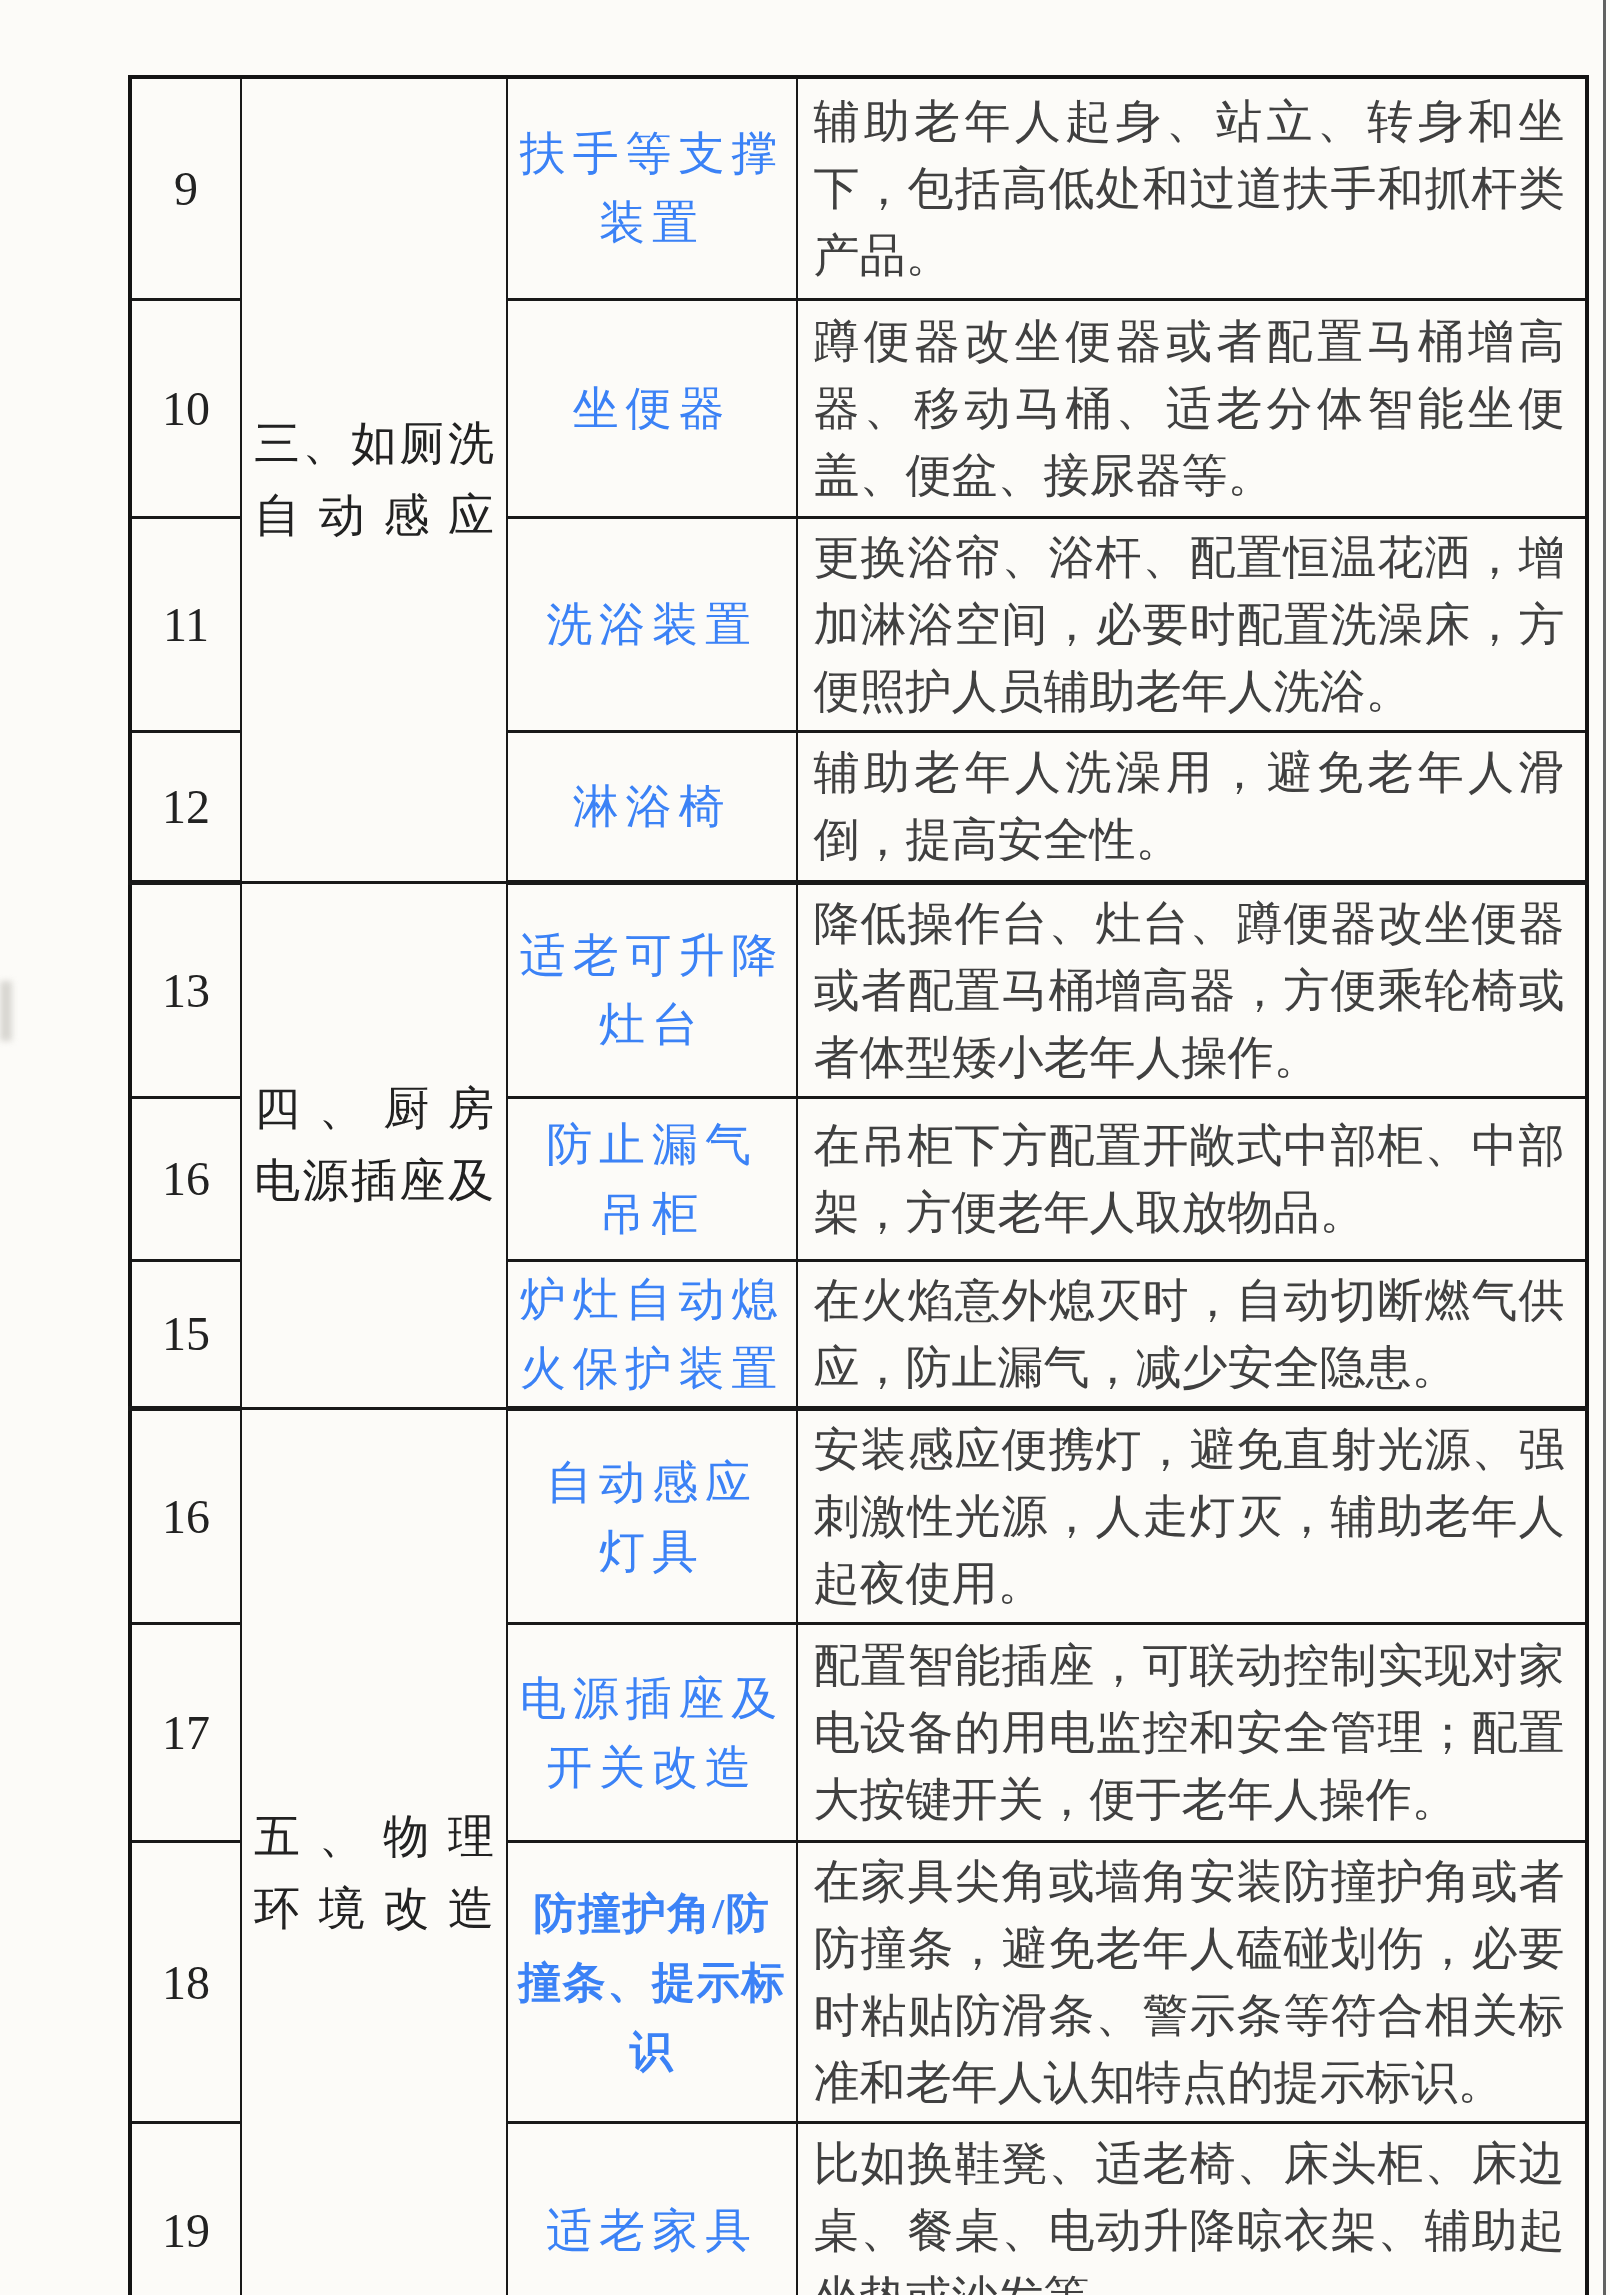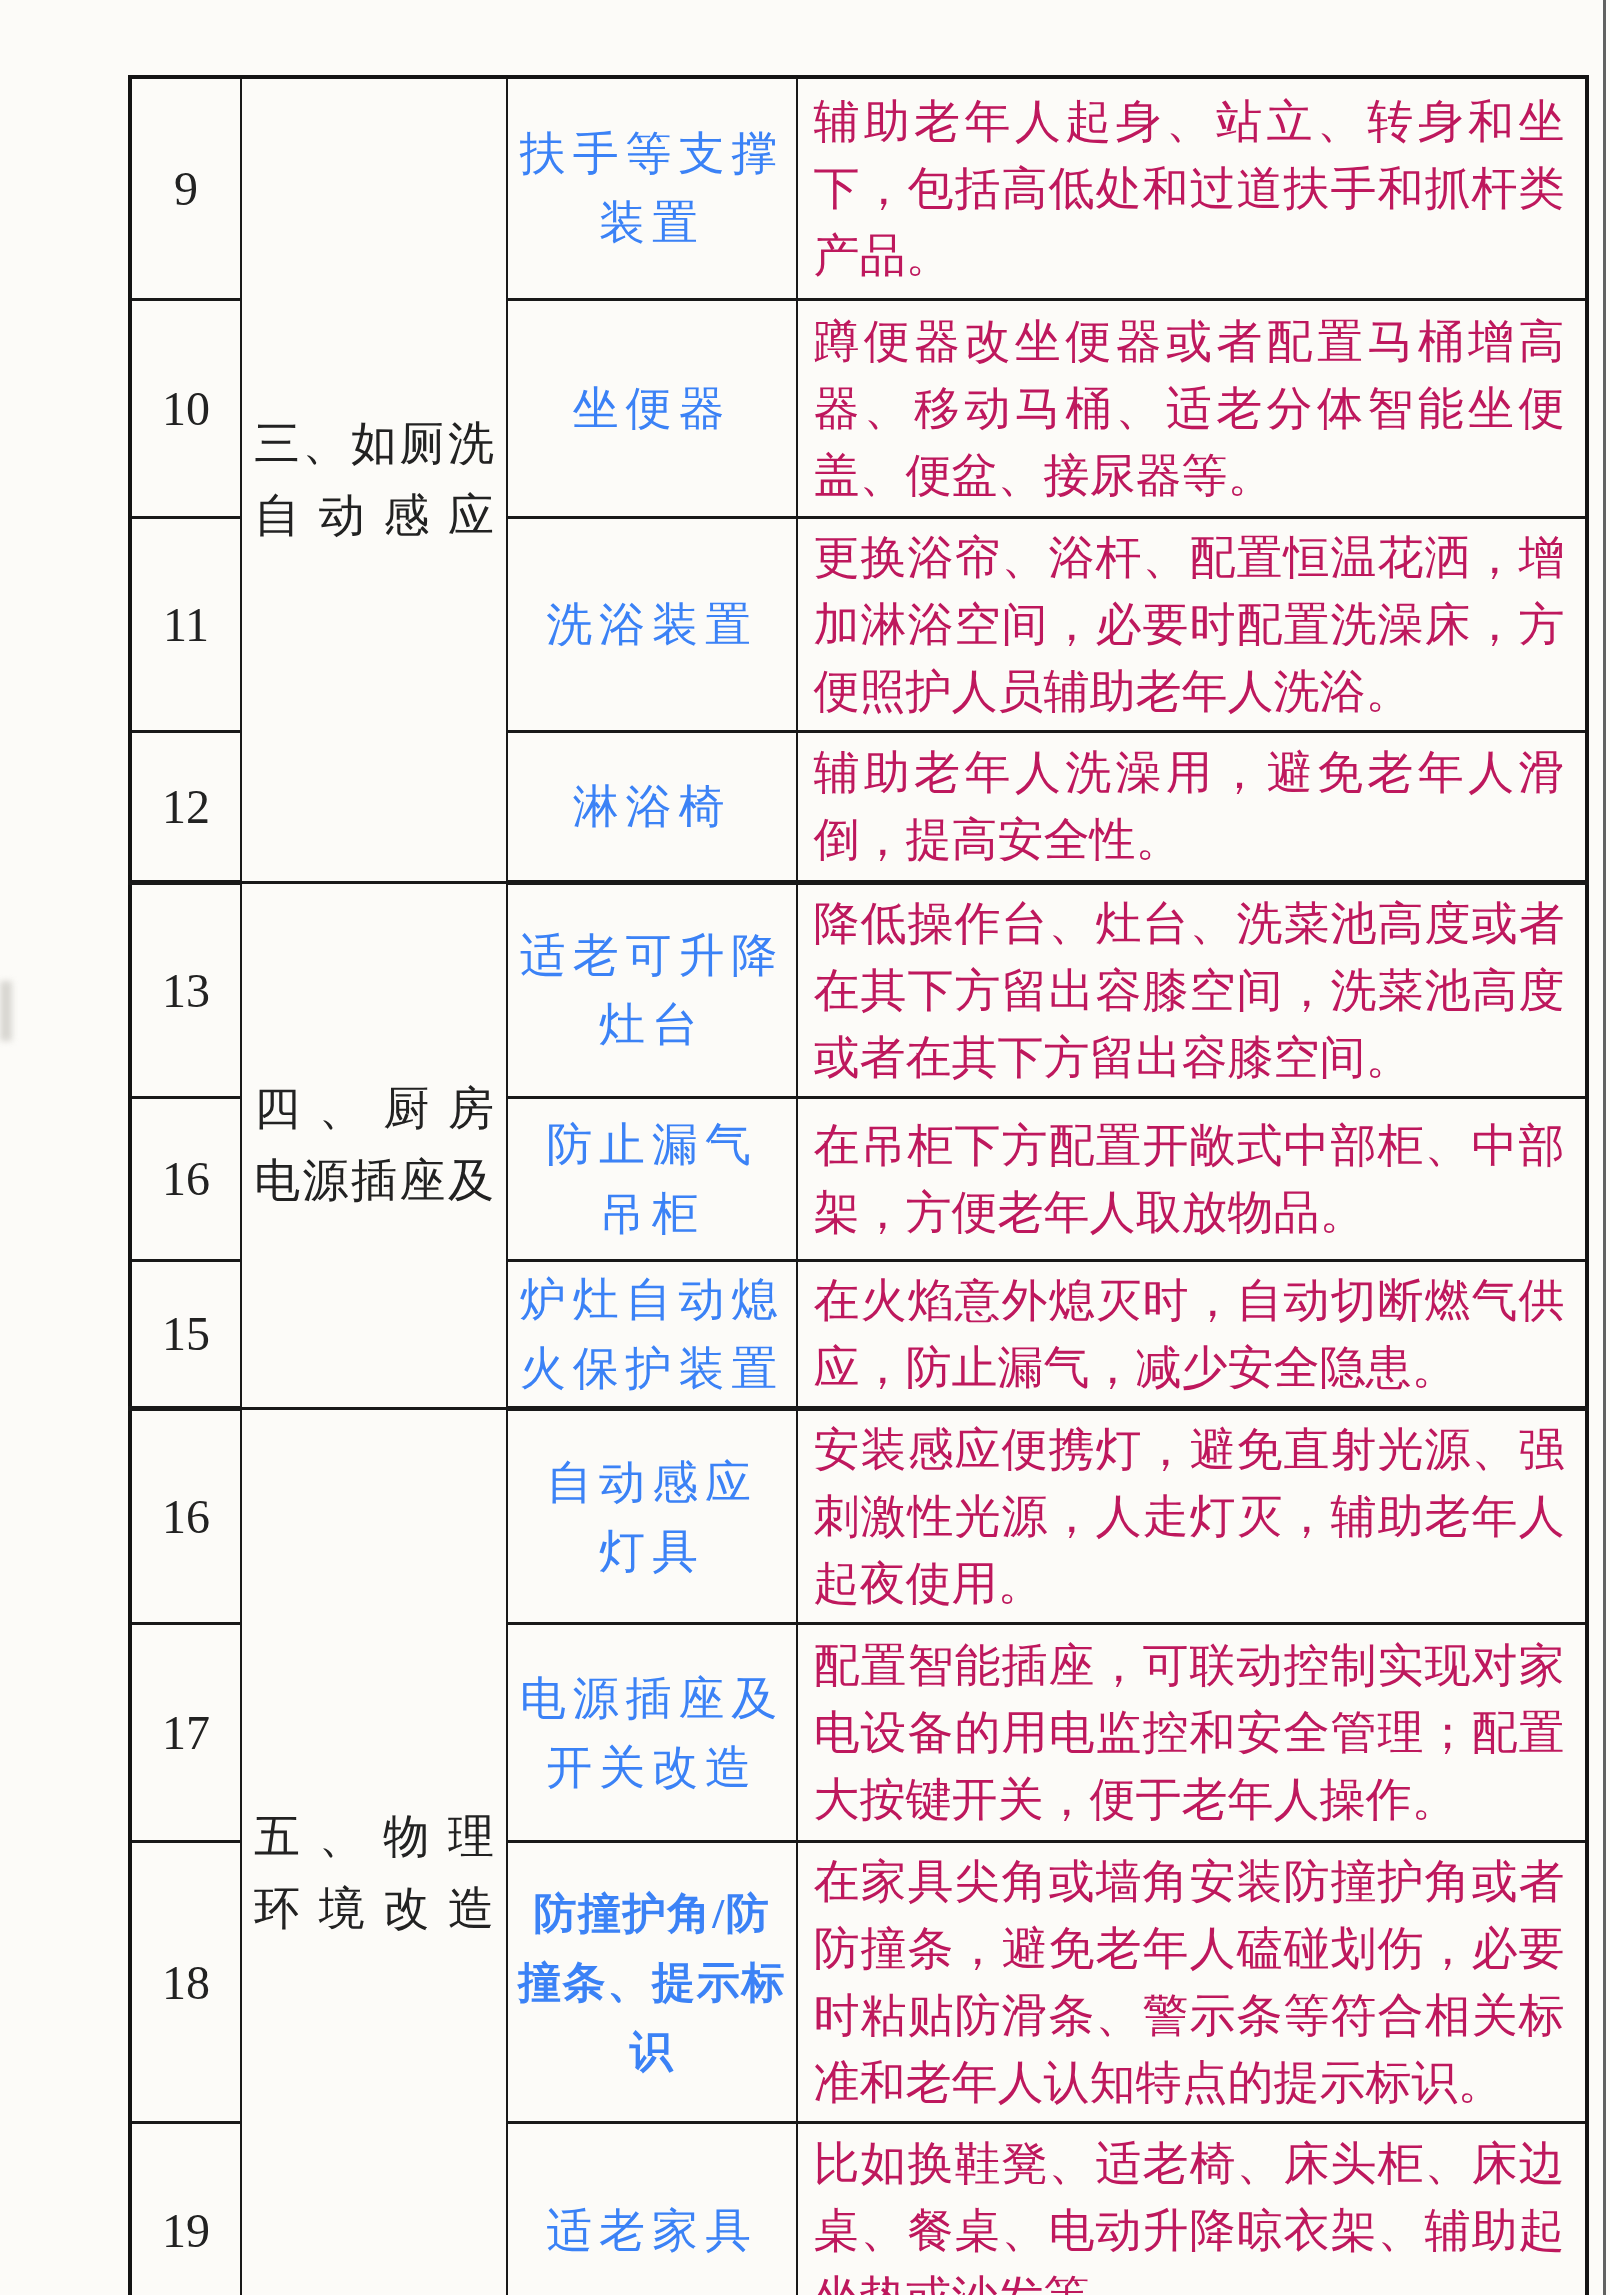--- a/index.html
+++ b/index.html
@@ -57,21 +57,21 @@
     font-size:43px;
     letter-spacing:1.7px;
     padding:0 3.4px;
     font-weight:bold;
   }
   td.desc{
     font-size:46px;
     line-height:67px;
     text-align:justify;
     padding:5.1px 20.6px 5.1px 15.4px;
-    color:#be185d;
+    color:#404040;
   }
   .edge-line{
     position:absolute;
     left:1603px;top:0;
     width:2.6px;height:2295px;
     background:#454545;
     opacity:.85;
   }
   .smudge{
     position:absolute;
@@ -118,21 +118,21 @@
         <td class="item">淋浴椅</td>
         <td class="desc">辅助老年人洗澡用，避免老年人滑倒，提高安全性。</td>
       </tr>
 
       <tr style="height:207px">
         <td class="no">13</td>
         <td class="cat" rowspan="3">四、厨房
 电源插座及</td>
         <td class="item">适老可升降
 灶台</td>
-        <td class="desc">降低操作台、灶台、洗菜池高度或者在其下方留出容膝空间，洗菜池高度或者在其下方留出容膝空间。</td>
+        <td class="desc">降低操作台、灶台、蹲便器改坐便器或者配置马桶增高器，方便乘轮椅或者体型矮小老年人操作。</td>
       </tr>
       <tr style="height:163px">
         <td class="no">16</td>
         <td class="item">防止漏气
 吊柜</td>
         <td class="desc">在吊柜下方配置开敞式中部柜、中部架，方便老年人取放物品。</td>
       </tr>
       <tr style="height:146px" class="sec-end">
         <td class="no">15</td>
         <td class="item">炉灶自动熄

